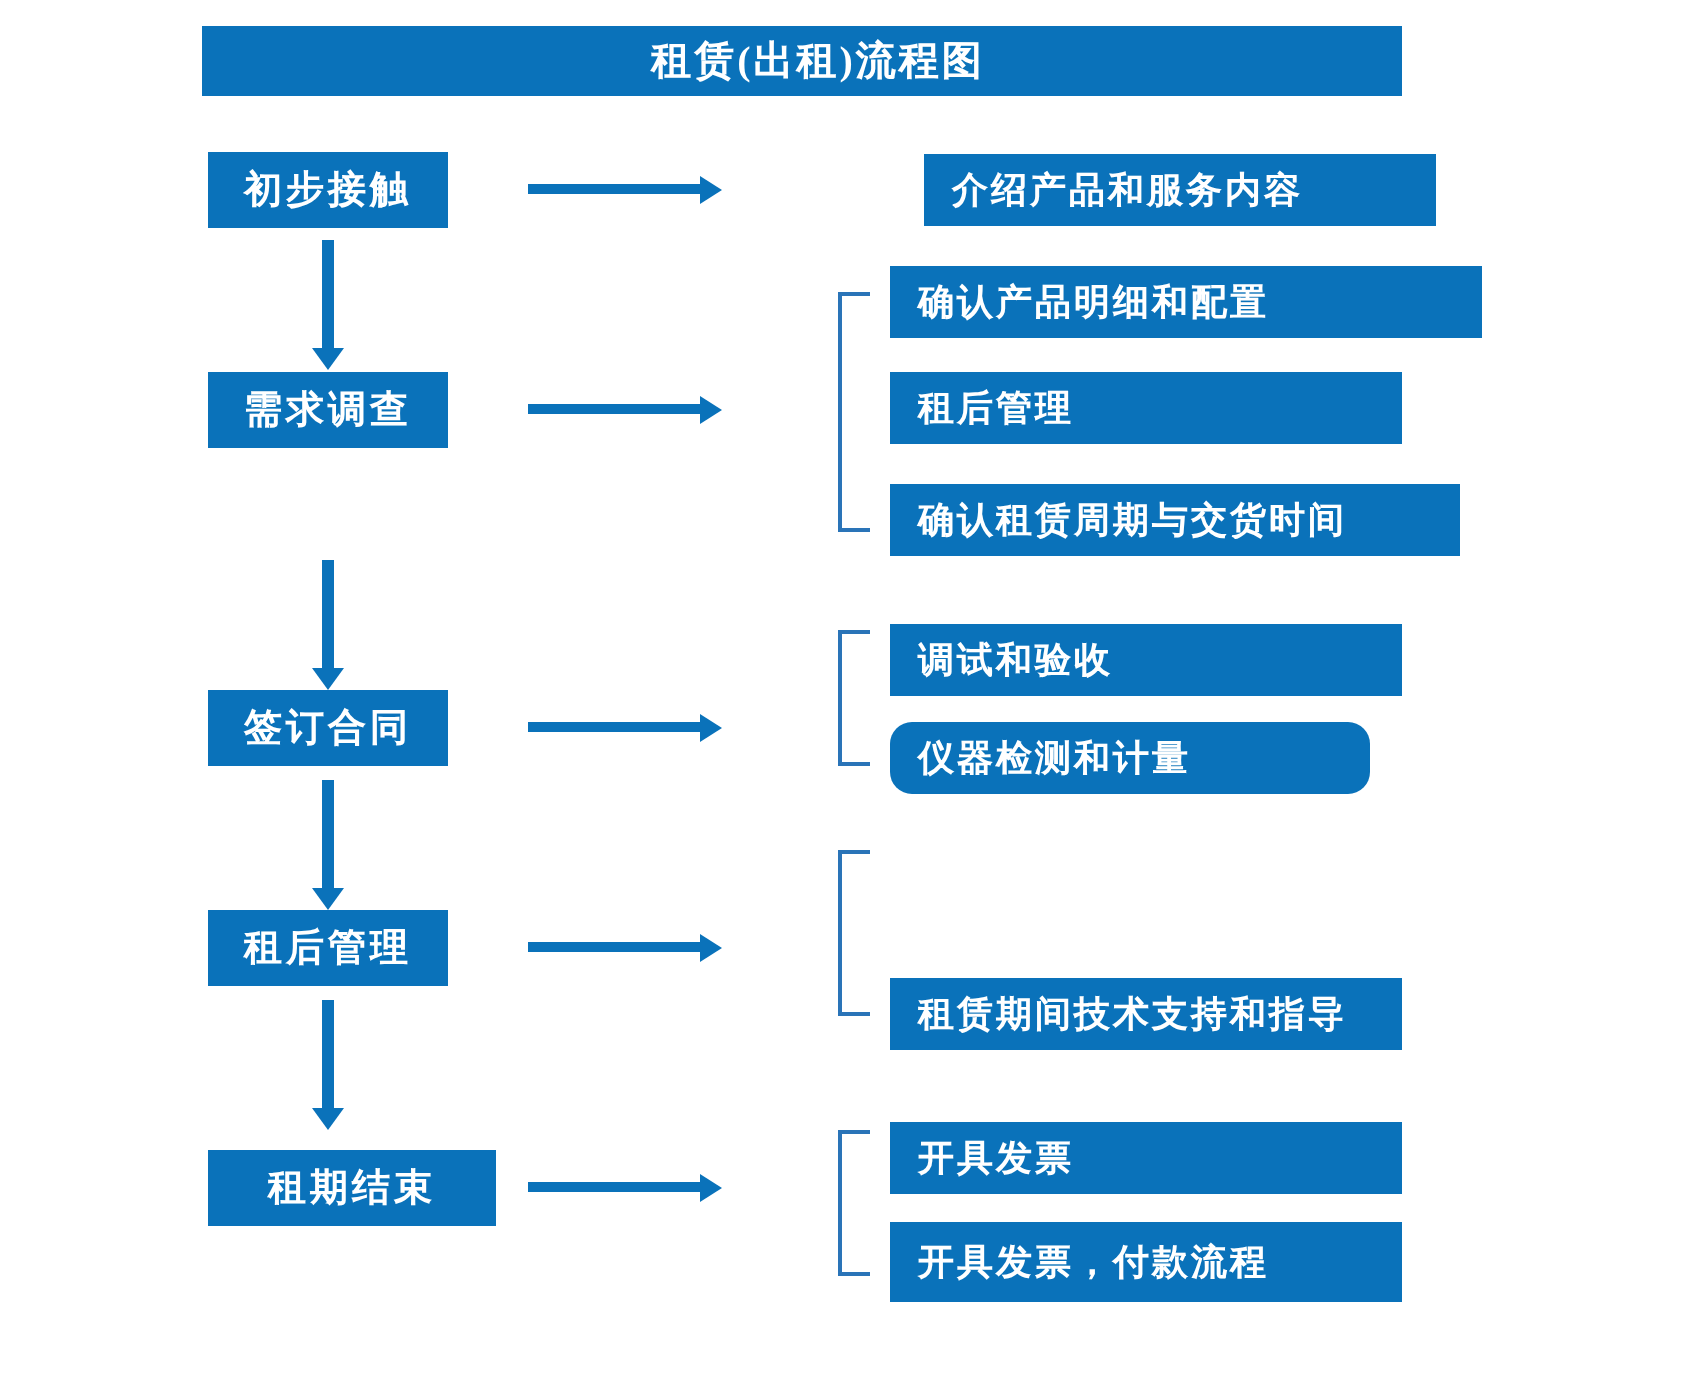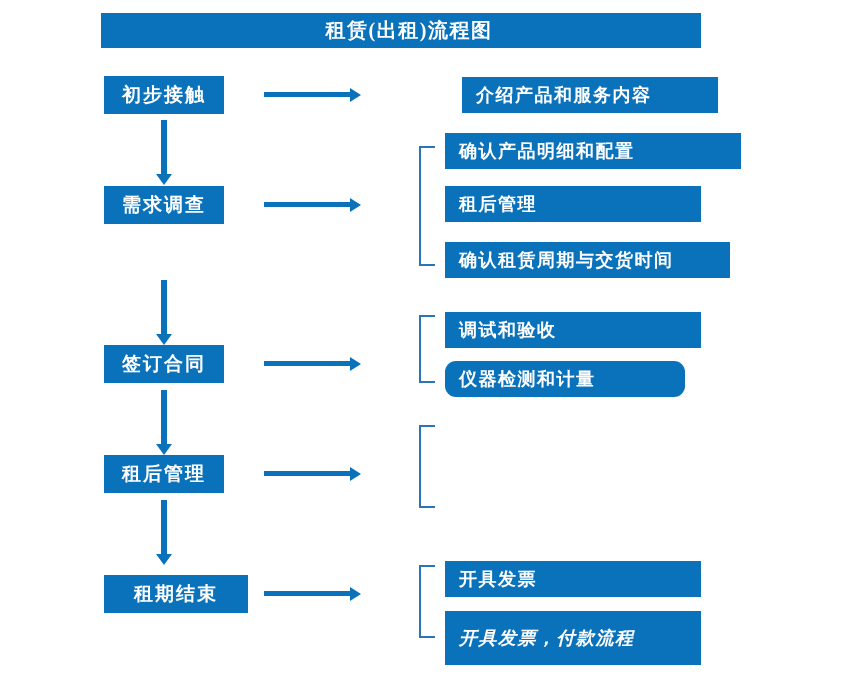--- a/index.html
+++ b/index.html
@@ -138,18 +138,19 @@
 
   <div class="box detail-box" style="left:445px; top:186px; width:256px; height:36px;">租后管理</div>
 
   <div class="box detail-box" style="left:445px; top:242px; width:285px; height:36px;">确认租赁周期与交货时间</div>
 
   <div class="box detail-box" style="left:445px; top:312px; width:256px; height:36px;">调试和验收</div>
 
   <div class="box detail-box" style="left:445px; top:361px; width:240px; height:36px;border-radius:11px;">仪器检测和计量</div>
 
 
+  <div class="box detail-box" style="left:445px; top:489px; width:256px; height:36px;">租赁期间技术支持和指导</div>
 
   <div class="box detail-box" style="left:445px; top:561px; width:256px; height:36px;">开具发票</div>
 
-  <div class="box detail-box" style="left:445px; top:611px; width:256px; height:54px;font-style:italic;">开具发票，付款流程</div>
+  <div class="box detail-box" style="left:445px; top:611px; width:256px; height:40px;">开具发票，付款流程</div>
 
 </div>
 
 </body></html>

